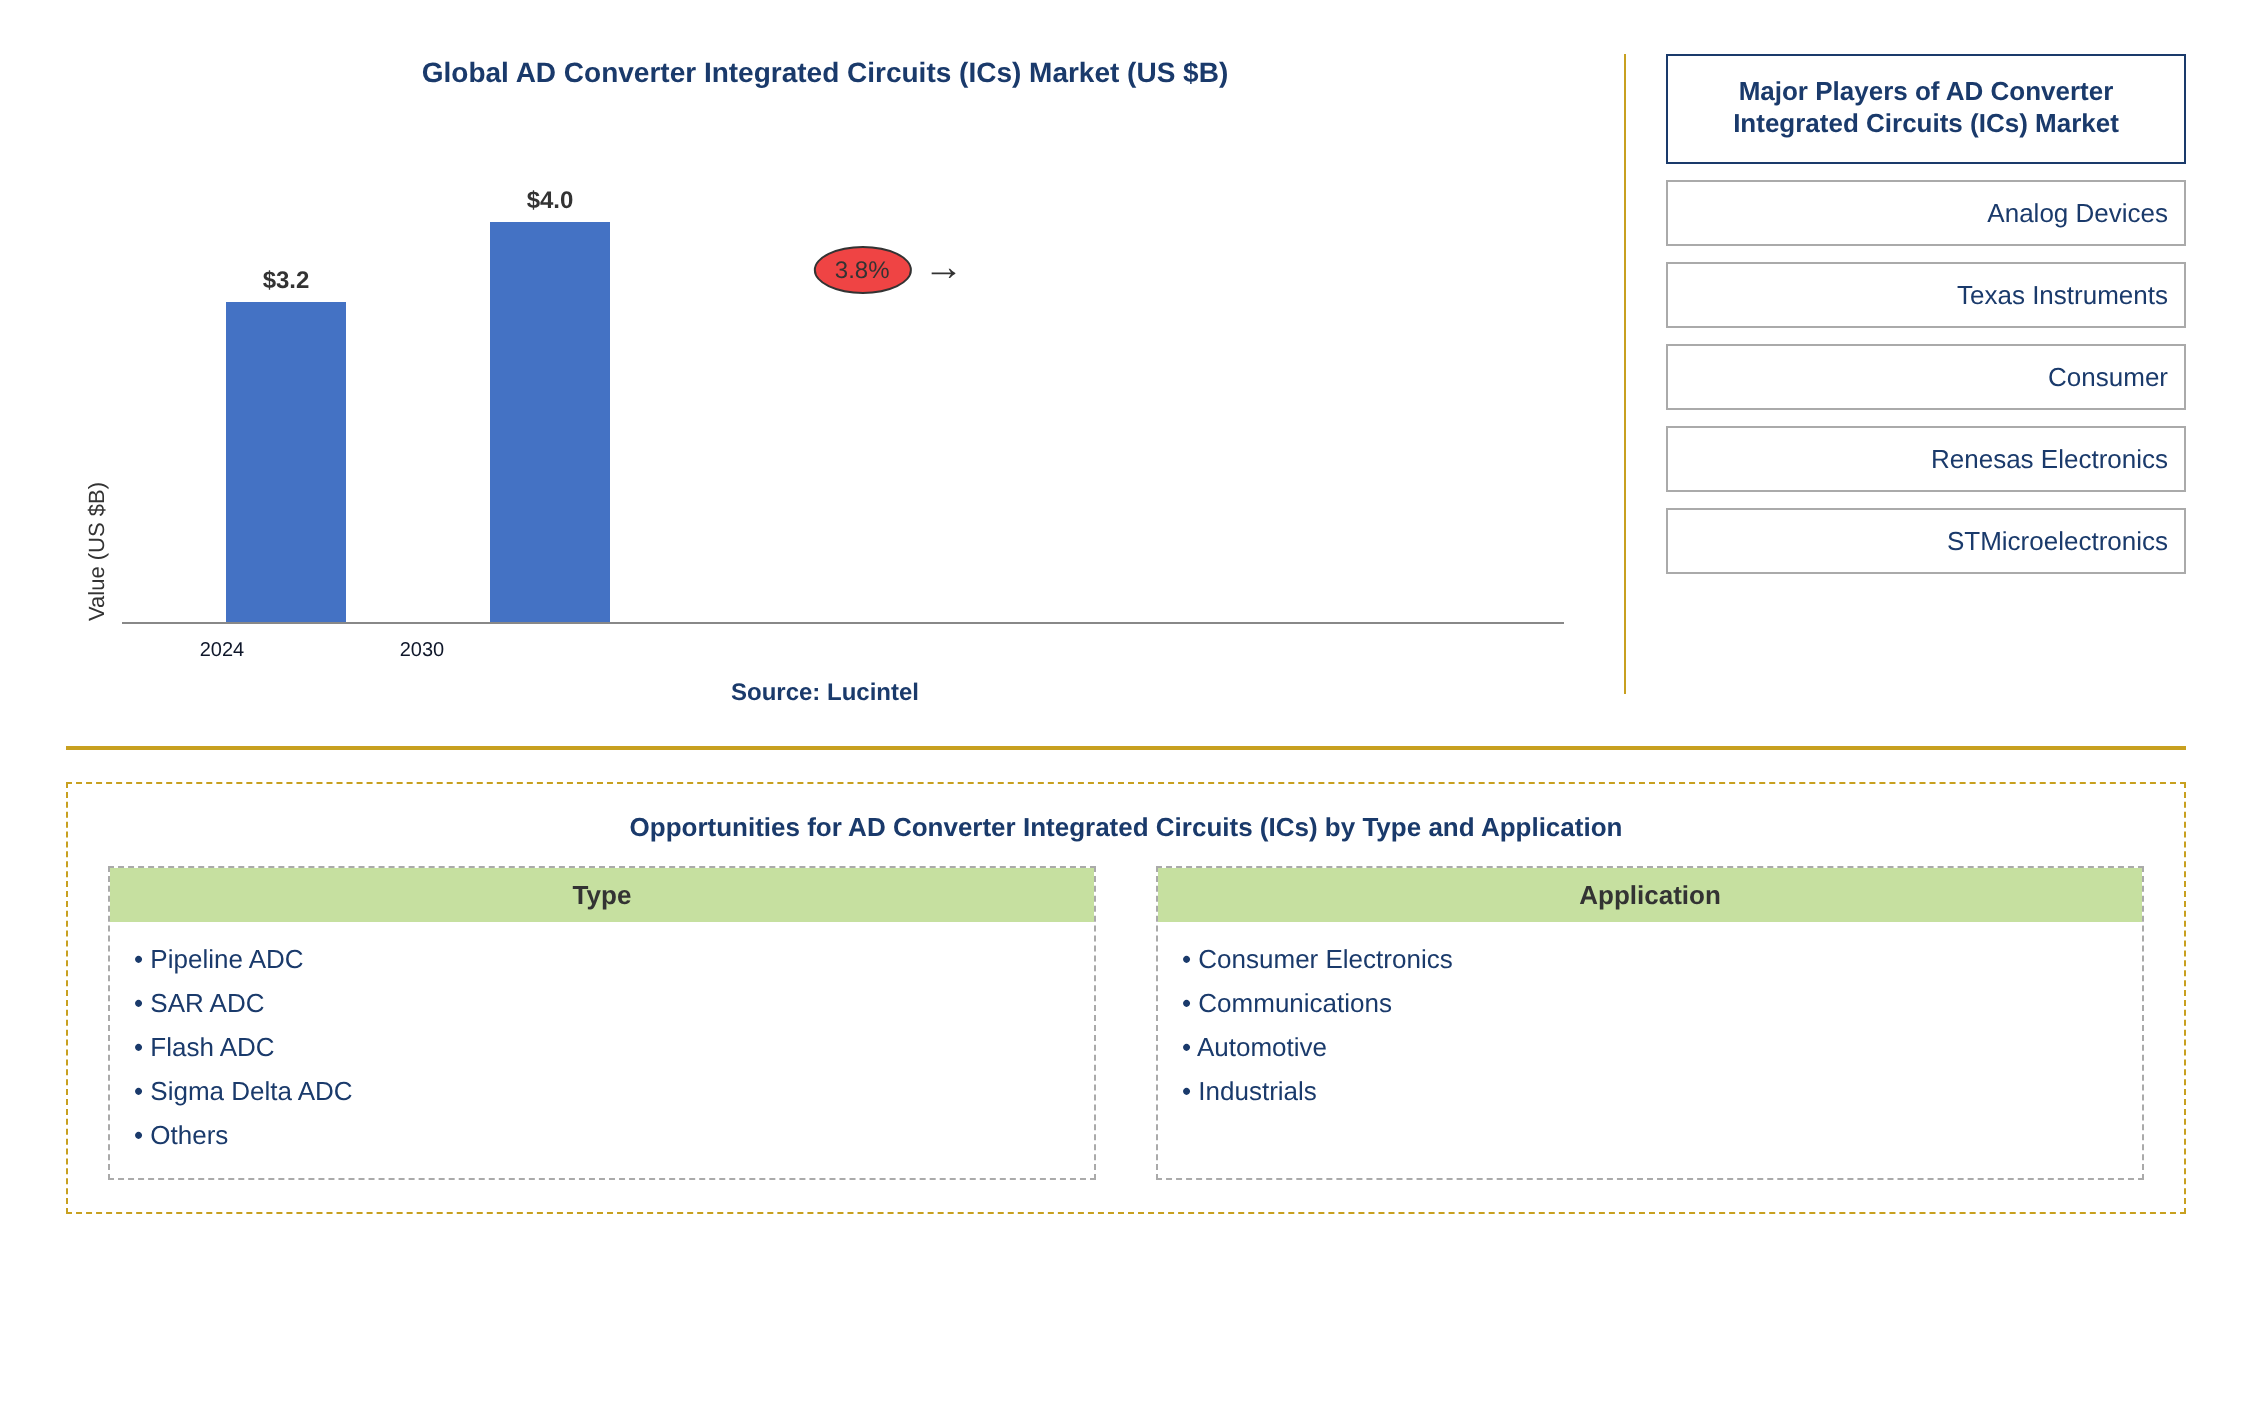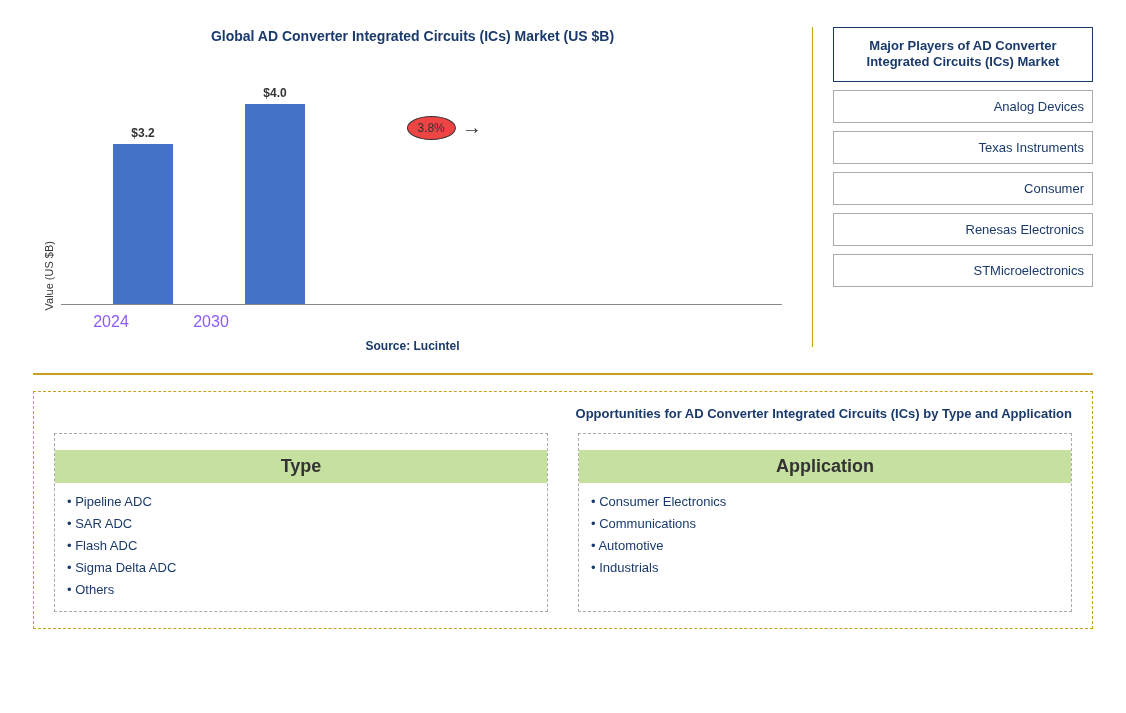--- a/index.html
+++ b/index.html
@@ -83,22 +83,22 @@
     .bar-value {
       font-size: 12px;
       color: #333;
       font-weight: bold;
     }
     .bar {
       background: #4472c4;
       width: 60px;
     }
     .bar-year {
-      font-size: 16px;
-      color: #8b5cf6;
+      font-size: 10px;
+      color: #0f172a;
       margin-top: 4px;
     }
     .cagr-annotation {
       position: absolute;
       top: 30px;
       left: 50%;
       transform: translateX(-20%);
       display: flex;
       flex-direction: column;
       align-items: center;
@@ -145,43 +145,42 @@
     }
     
     .bottom-section {
       border: 1.5px dashed #c8a020;
       padding: 14px 20px 16px 20px;
       display: flex;
       flex-direction: column;
       gap: 12px;
     }
     .bottom-title {
-      text-align: right;
+      text-align: center;
       color: #1a3a6b;
       font-size: 13px;
       font-weight: bold;
     }
     .bottom-columns {
       display: flex;
       gap: 30px;
     }
     .bottom-col {
       flex: 1;
       border: 1px dashed #aaa;
       padding: 0 0 10px 0;
     }
     .col-header {
       background: #c6e0a0;
       text-align: center;
       padding: 6px 0;
       color: #333;
-      font-size: 18px;
+      font-size: 13px;
       font-weight: bold;
       margin-bottom: 8px;
-      margin-top: 16px;
     }
     .col-items {
       padding: 0 12px;
     }
     .col-item {
       font-size: 13px;
       color: #1a3a6b;
       line-height: 1.7;
     }
     .col-item::before {

